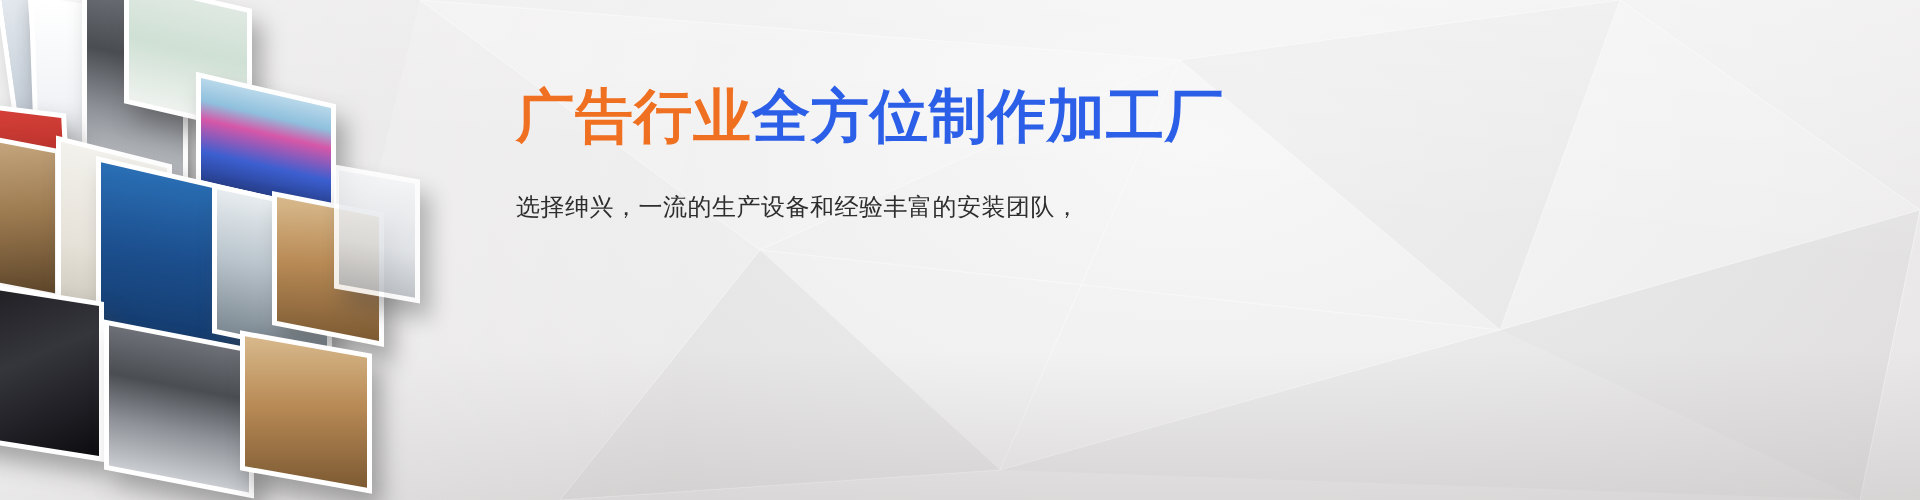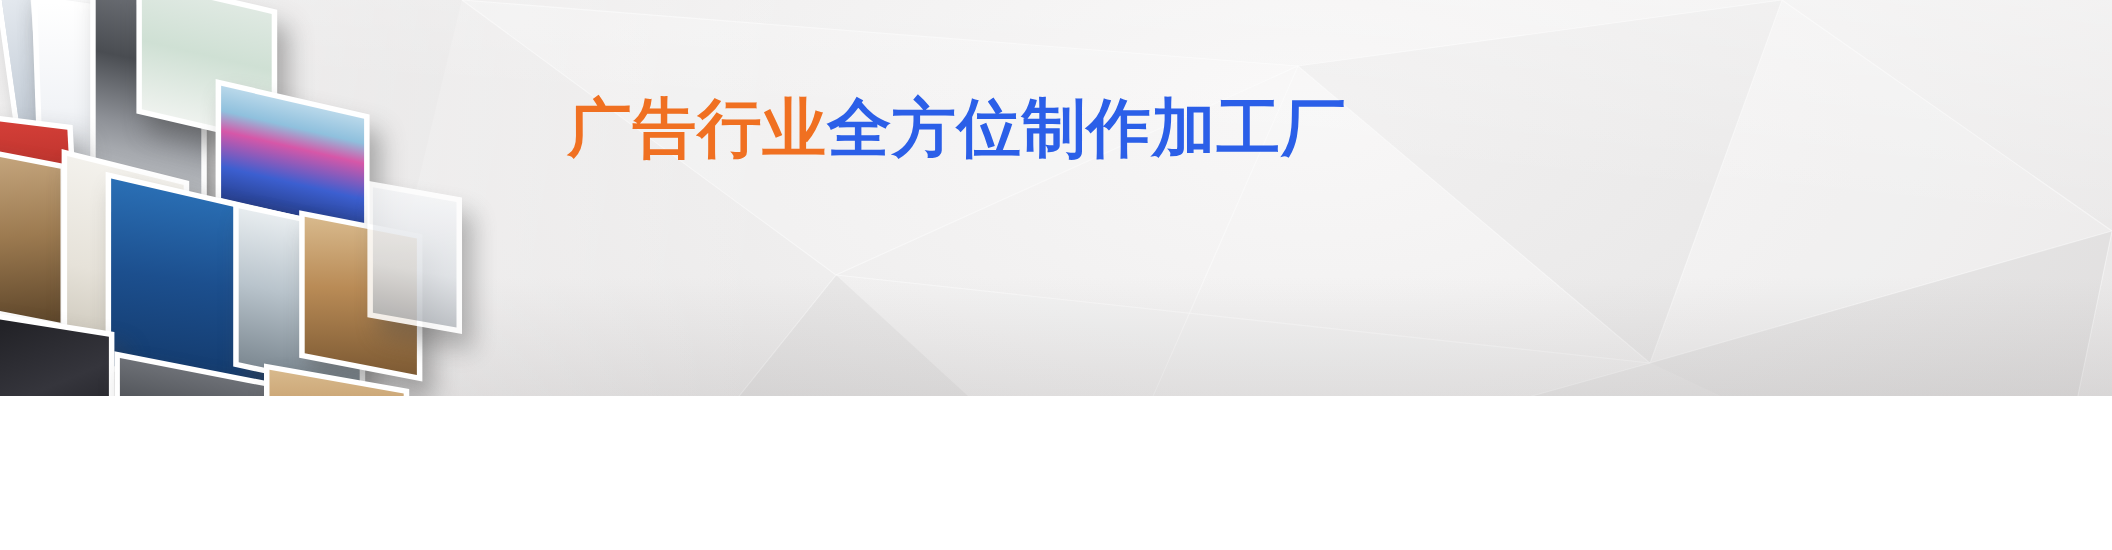--- a/index.html
+++ b/index.html
@@ -7,21 +7,21 @@
     padding: 0;
     background: #ffffff;
   }
   body {
     font-family: "Liberation Sans", "DejaVu Sans", sans-serif;
   }
 
   #banner {
     position: relative;
     width: 1920px;
-    height: 360px;
+    height: 500px;
     overflow: hidden;
     background: #eceaea;
   }
 
   
   .bg-base {
     position: absolute;
     inset: 0;
     background:
       radial-gradient(ellipse 1100px 620px at 62% 30%, #f7f6f6 0%, #efeeee 46%, #e4e2e2 100%);
@@ -220,16 +220,17 @@
     <div class="card" style="left:266px; top:360px; width:132px; height:140px; transform: skewY(10deg);">
       <span class="ph ph-shopA"></span>
     </div>
 
   </div>
 
   <div class="copy">
     <h1 class="headline"><span class="hl-a">广告行业</span><span class="hl-b">全方位制作加工厂</span></h1>
 
     <div class="sub-wrap">
+      <p class="sub">选择绅兴，一流的生产设备和经验丰富的安装团队，</p>
     </div>
   </div>
 
 </div>
 
 </body></html>

